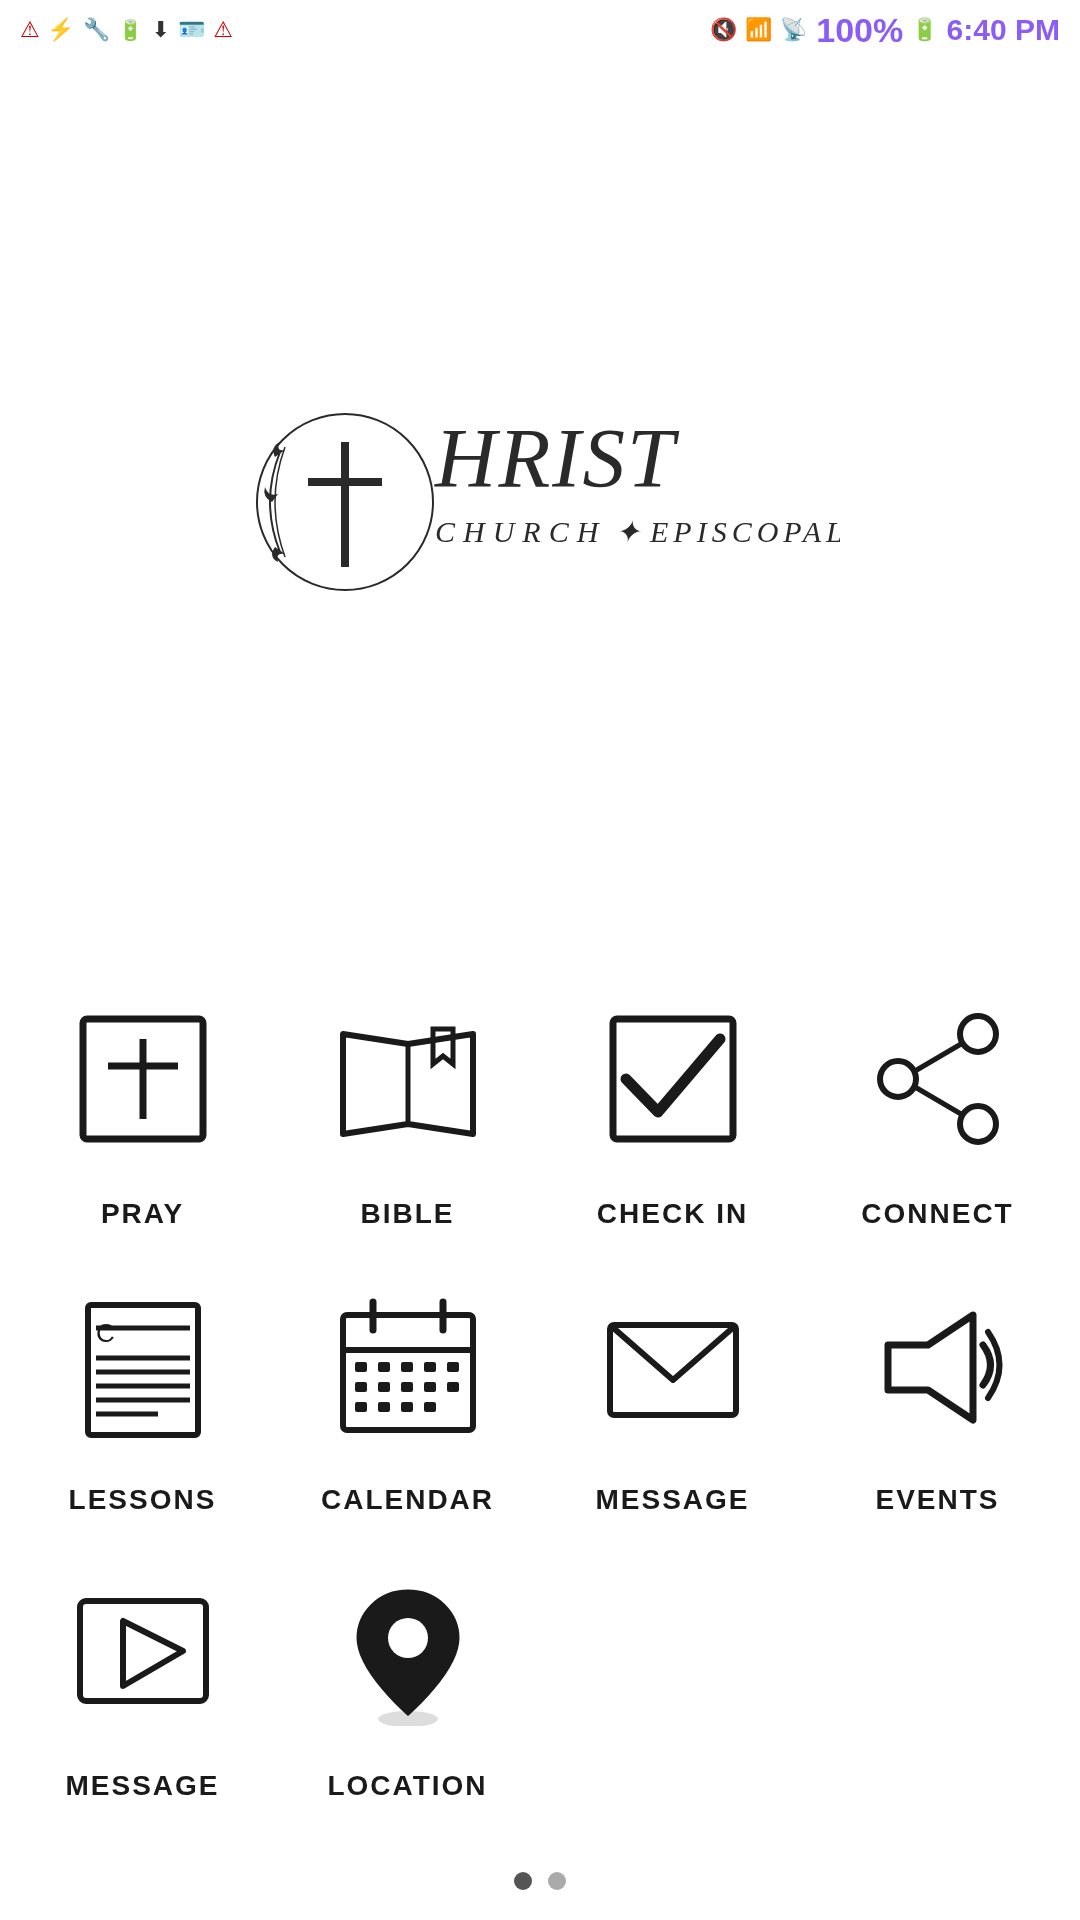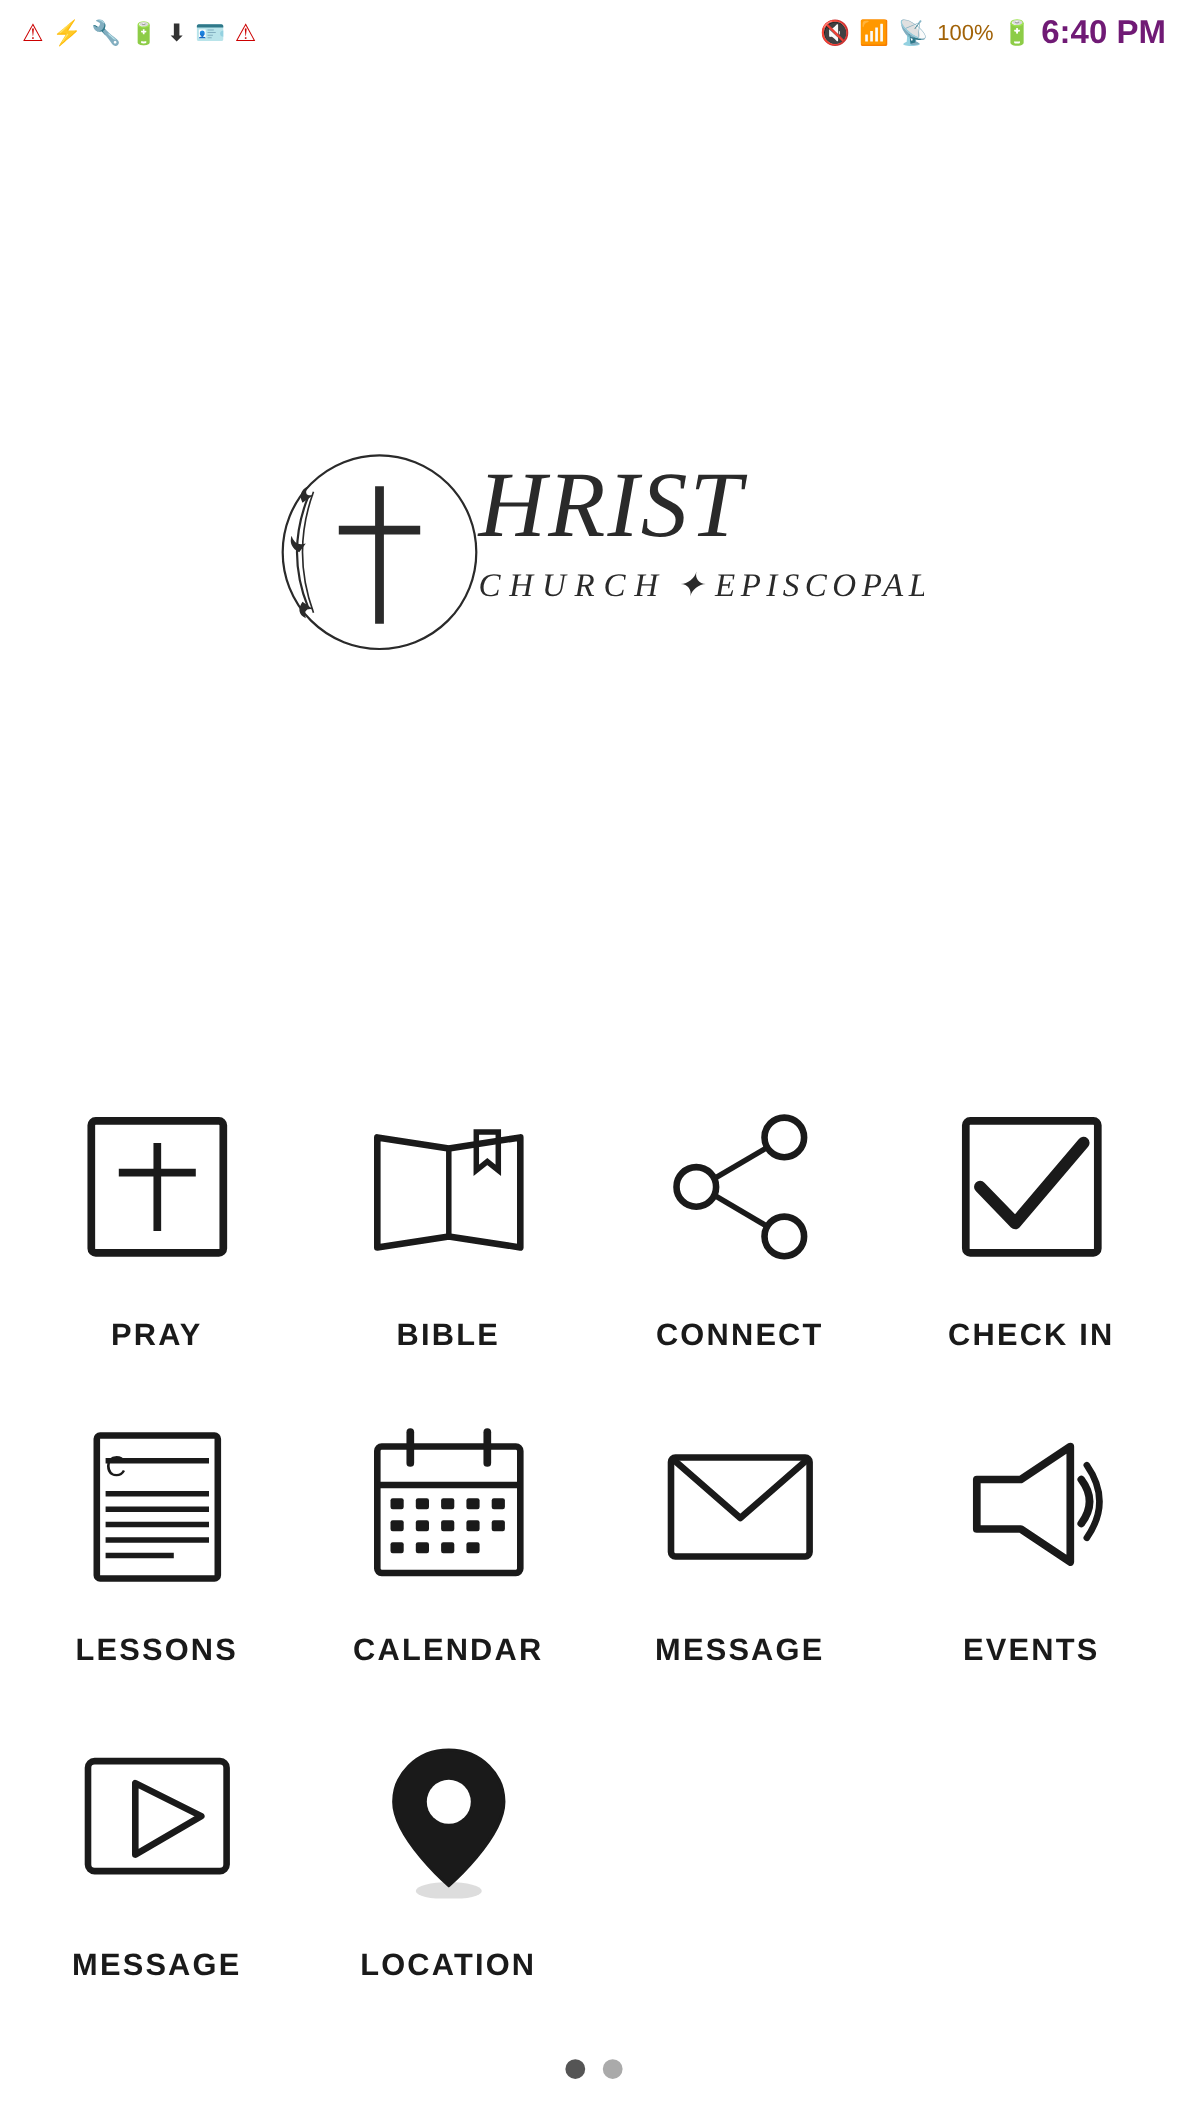--- a/index.html
+++ b/index.html
@@ -141,23 +141,23 @@
     <span class="status-icon">🔧</span>
     <span class="status-icon" style="font-size:20px">🔋</span>
     <span class="status-icon">⬇</span>
     <span class="status-icon">🪪</span>
     <span class="status-icon warning">⚠</span>
   </div>
   <div class="status-right">
     <span style="font-size:22px">🔇</span>
     <span style="font-size:22px">📶</span>
     <span style="font-size:22px">📡</span>
-    <span style="font-size:20px;font-weight:normal;color:#a16207">100%</span>
+    <span style="font-size:34px;font-weight:bold;color:#8b5cf6">100%</span>
     <span style="font-size:22px">🔋</span>
-    <span style="font-size:30px;font-weight:bold;color:#701a75">6:40 PM</span>
+    <span style="font-size:30px;font-weight:bold;color:#8b5cf6">6:40 PM</span>
   </div>
 </div>
 
 <div class="logo-area">
   <div class="logo-container">
 
     <svg class="logo-svg" viewBox="0 0 600 220" xmlns="http://www.w3.org/2000/svg">
 
       <g transform="translate(10, 10)">
 
@@ -205,39 +205,39 @@
 
         <path d="M 120 25 L 120 60 L 110 52 L 100 60 L 100 25 Z" fill="none" stroke="#1a1a1a" stroke-width="5"></path>
       </svg>
     </div>
     <span class="grid-label">BIBLE</span>
   </div>
 
   <div class="grid-item">
     <div class="icon-wrapper">
       <svg viewBox="0 0 150 150" xmlns="http://www.w3.org/2000/svg">
+        <rect x="15" y="15" width="120" height="120" rx="4" fill="none" stroke="#1a1a1a" stroke-width="7"></rect>
+        <polyline points="28,75 60,108 122,35" fill="none" stroke="#1a1a1a" stroke-width="11" stroke-linecap="round" stroke-linejoin="round"></polyline>
+      </svg>
+    </div>
+    <span class="grid-label">CHECK IN</span>
+  </div>
+
+  <div class="grid-item">
+    <div class="icon-wrapper">
+      <svg viewBox="0 0 150 150" xmlns="http://www.w3.org/2000/svg">
 
         <circle cx="115" cy="30" r="18" fill="none" stroke="#1a1a1a" stroke-width="6"></circle>
         <circle cx="35" cy="75" r="18" fill="none" stroke="#1a1a1a" stroke-width="6"></circle>
         <circle cx="115" cy="120" r="18" fill="none" stroke="#1a1a1a" stroke-width="6"></circle>
         <line x1="52" y1="67" x2="98" y2="40" stroke="#1a1a1a" stroke-width="5"></line>
         <line x1="52" y1="83" x2="98" y2="110" stroke="#1a1a1a" stroke-width="5"></line>
       </svg>
     </div>
     <span class="grid-label">CONNECT</span>
-  </div>
-
-  <div class="grid-item">
-    <div class="icon-wrapper">
-      <svg viewBox="0 0 150 150" xmlns="http://www.w3.org/2000/svg">
-        <rect x="15" y="15" width="120" height="120" rx="4" fill="none" stroke="#1a1a1a" stroke-width="7"></rect>
-        <polyline points="28,75 60,108 122,35" fill="none" stroke="#1a1a1a" stroke-width="11" stroke-linecap="round" stroke-linejoin="round"></polyline>
-      </svg>
-    </div>
-    <span class="grid-label">CHECK IN</span>
   </div>
 
   <div class="grid-item">
     <div class="icon-wrapper">
       <svg viewBox="0 0 150 150" xmlns="http://www.w3.org/2000/svg">
         <rect x="20" y="15" width="110" height="130" rx="3" fill="none" stroke="#1a1a1a" stroke-width="6"></rect>
 
         <text x="28" y="52" font-family="Arial" font-size="26" fill="#1a1a1a">C</text>
 
         <line x1="28" y1="68" x2="122" y2="68" stroke="#1a1a1a" stroke-width="5"></line>

